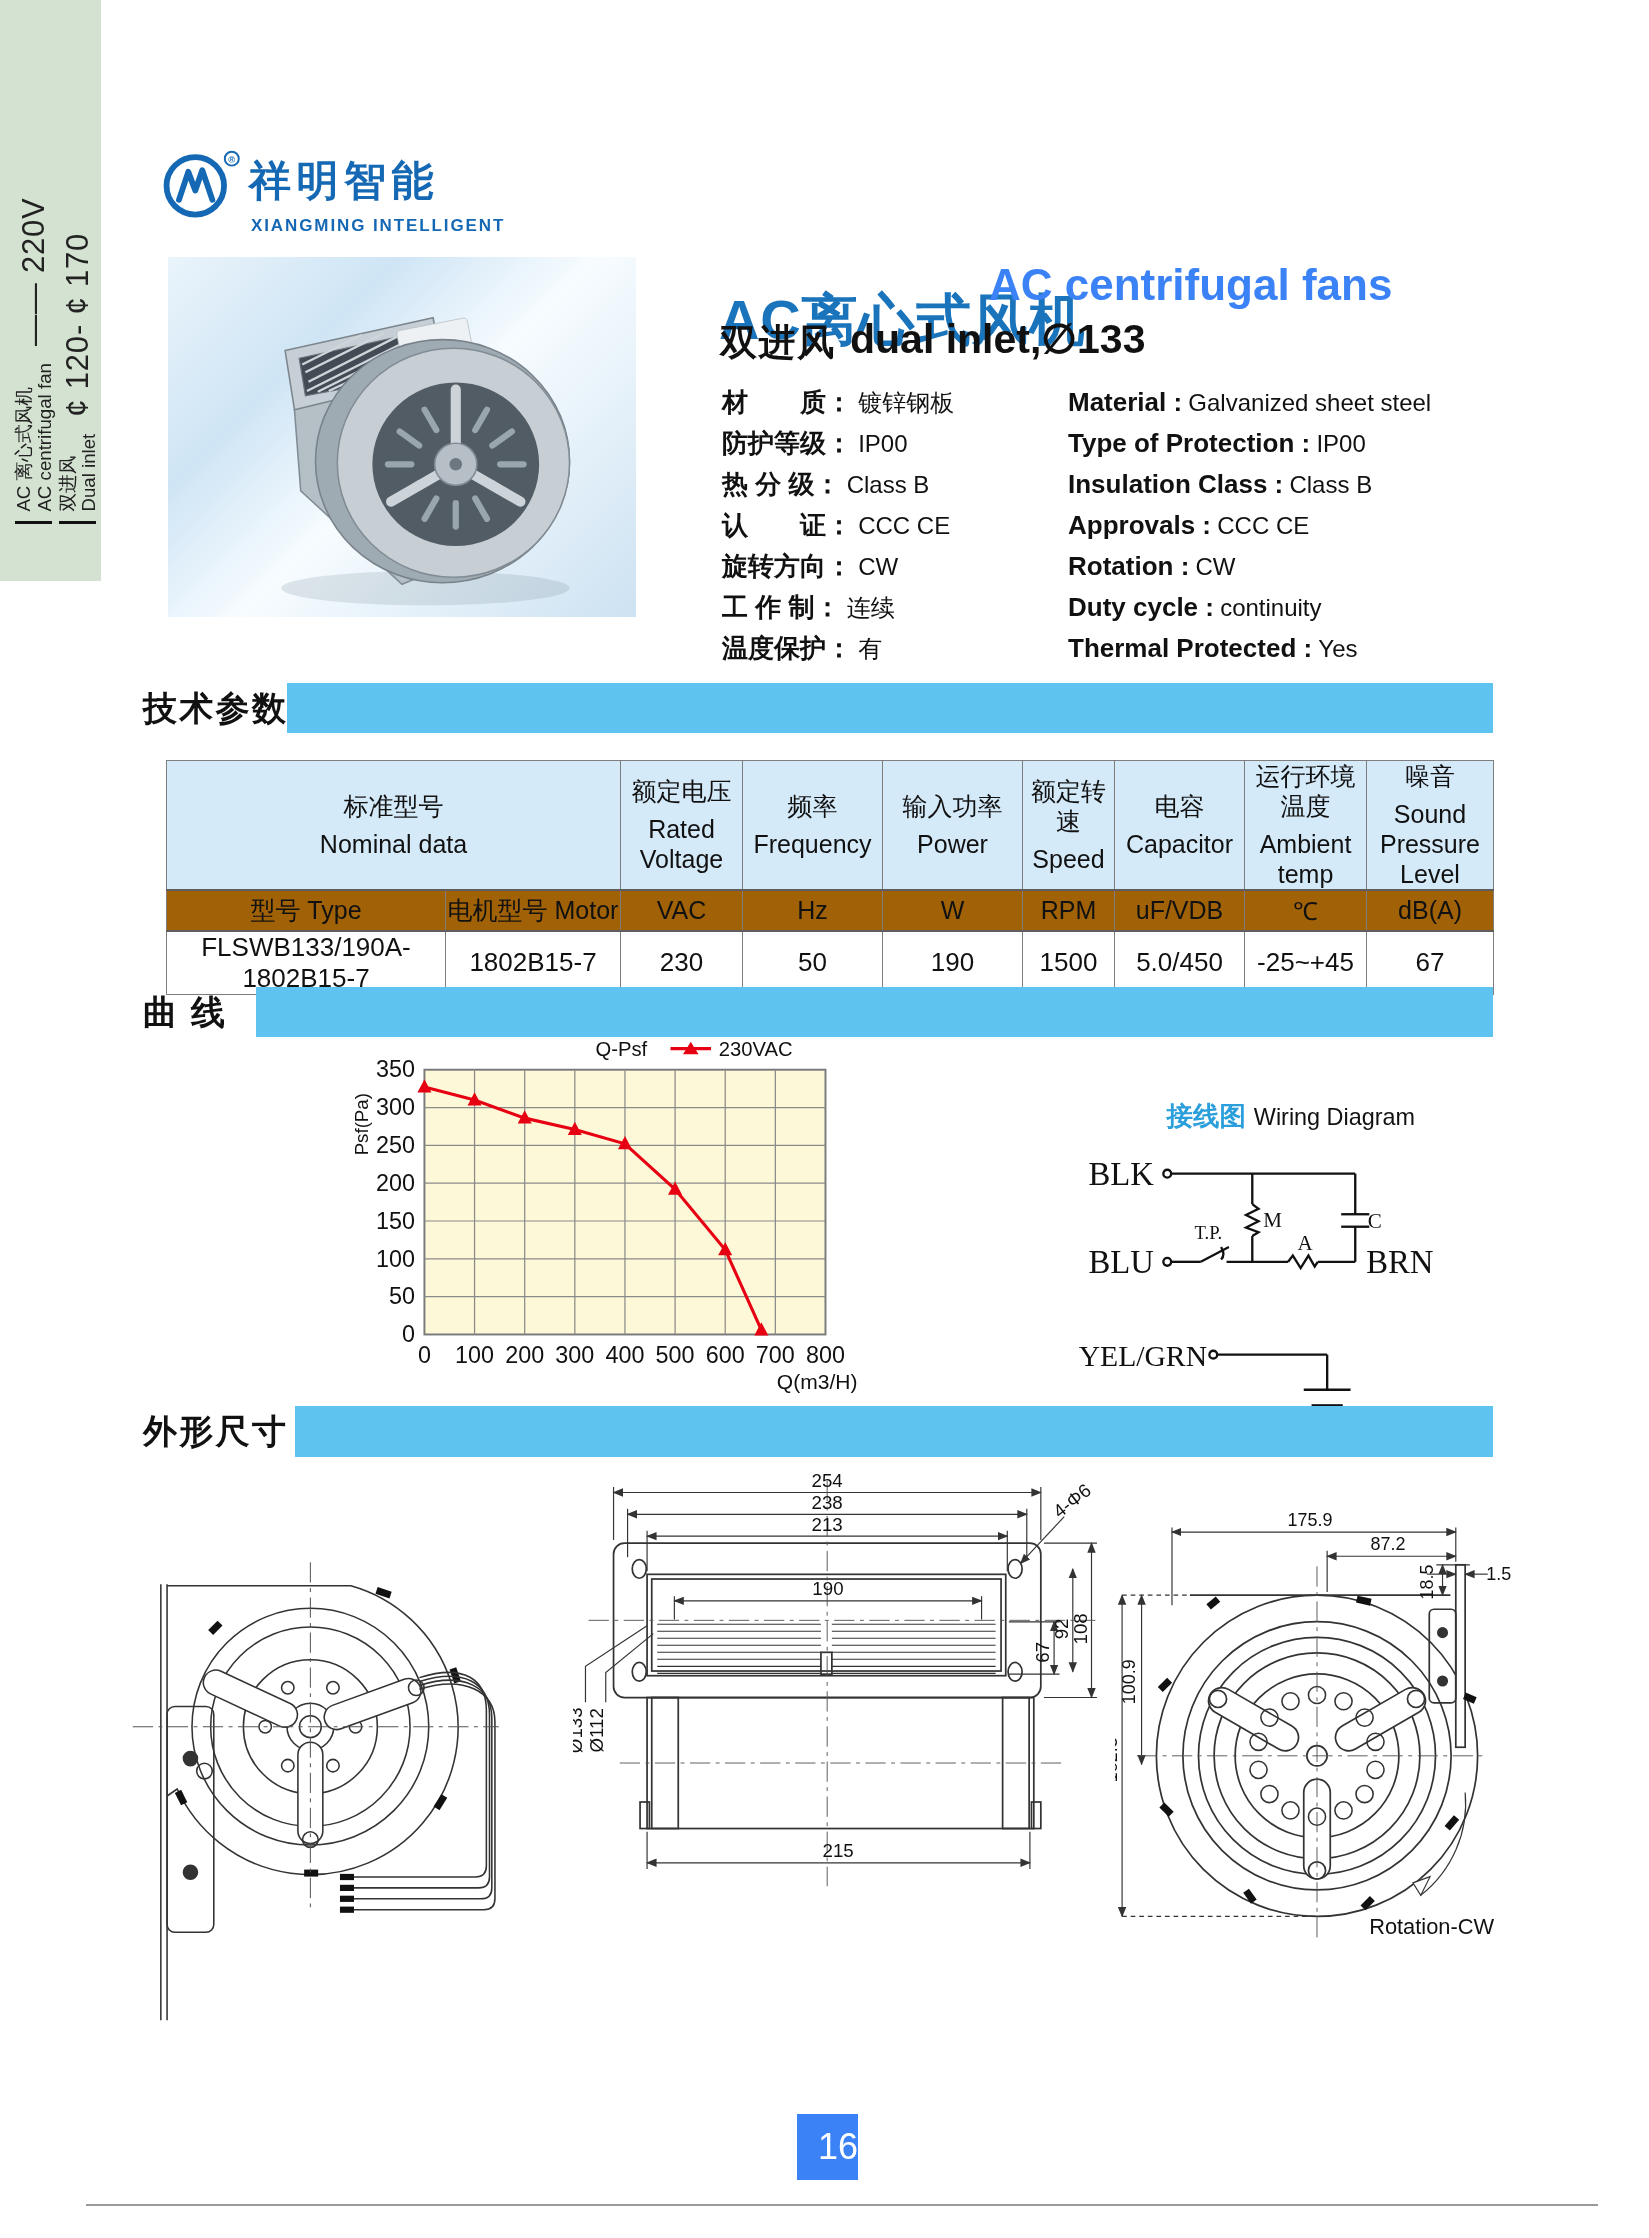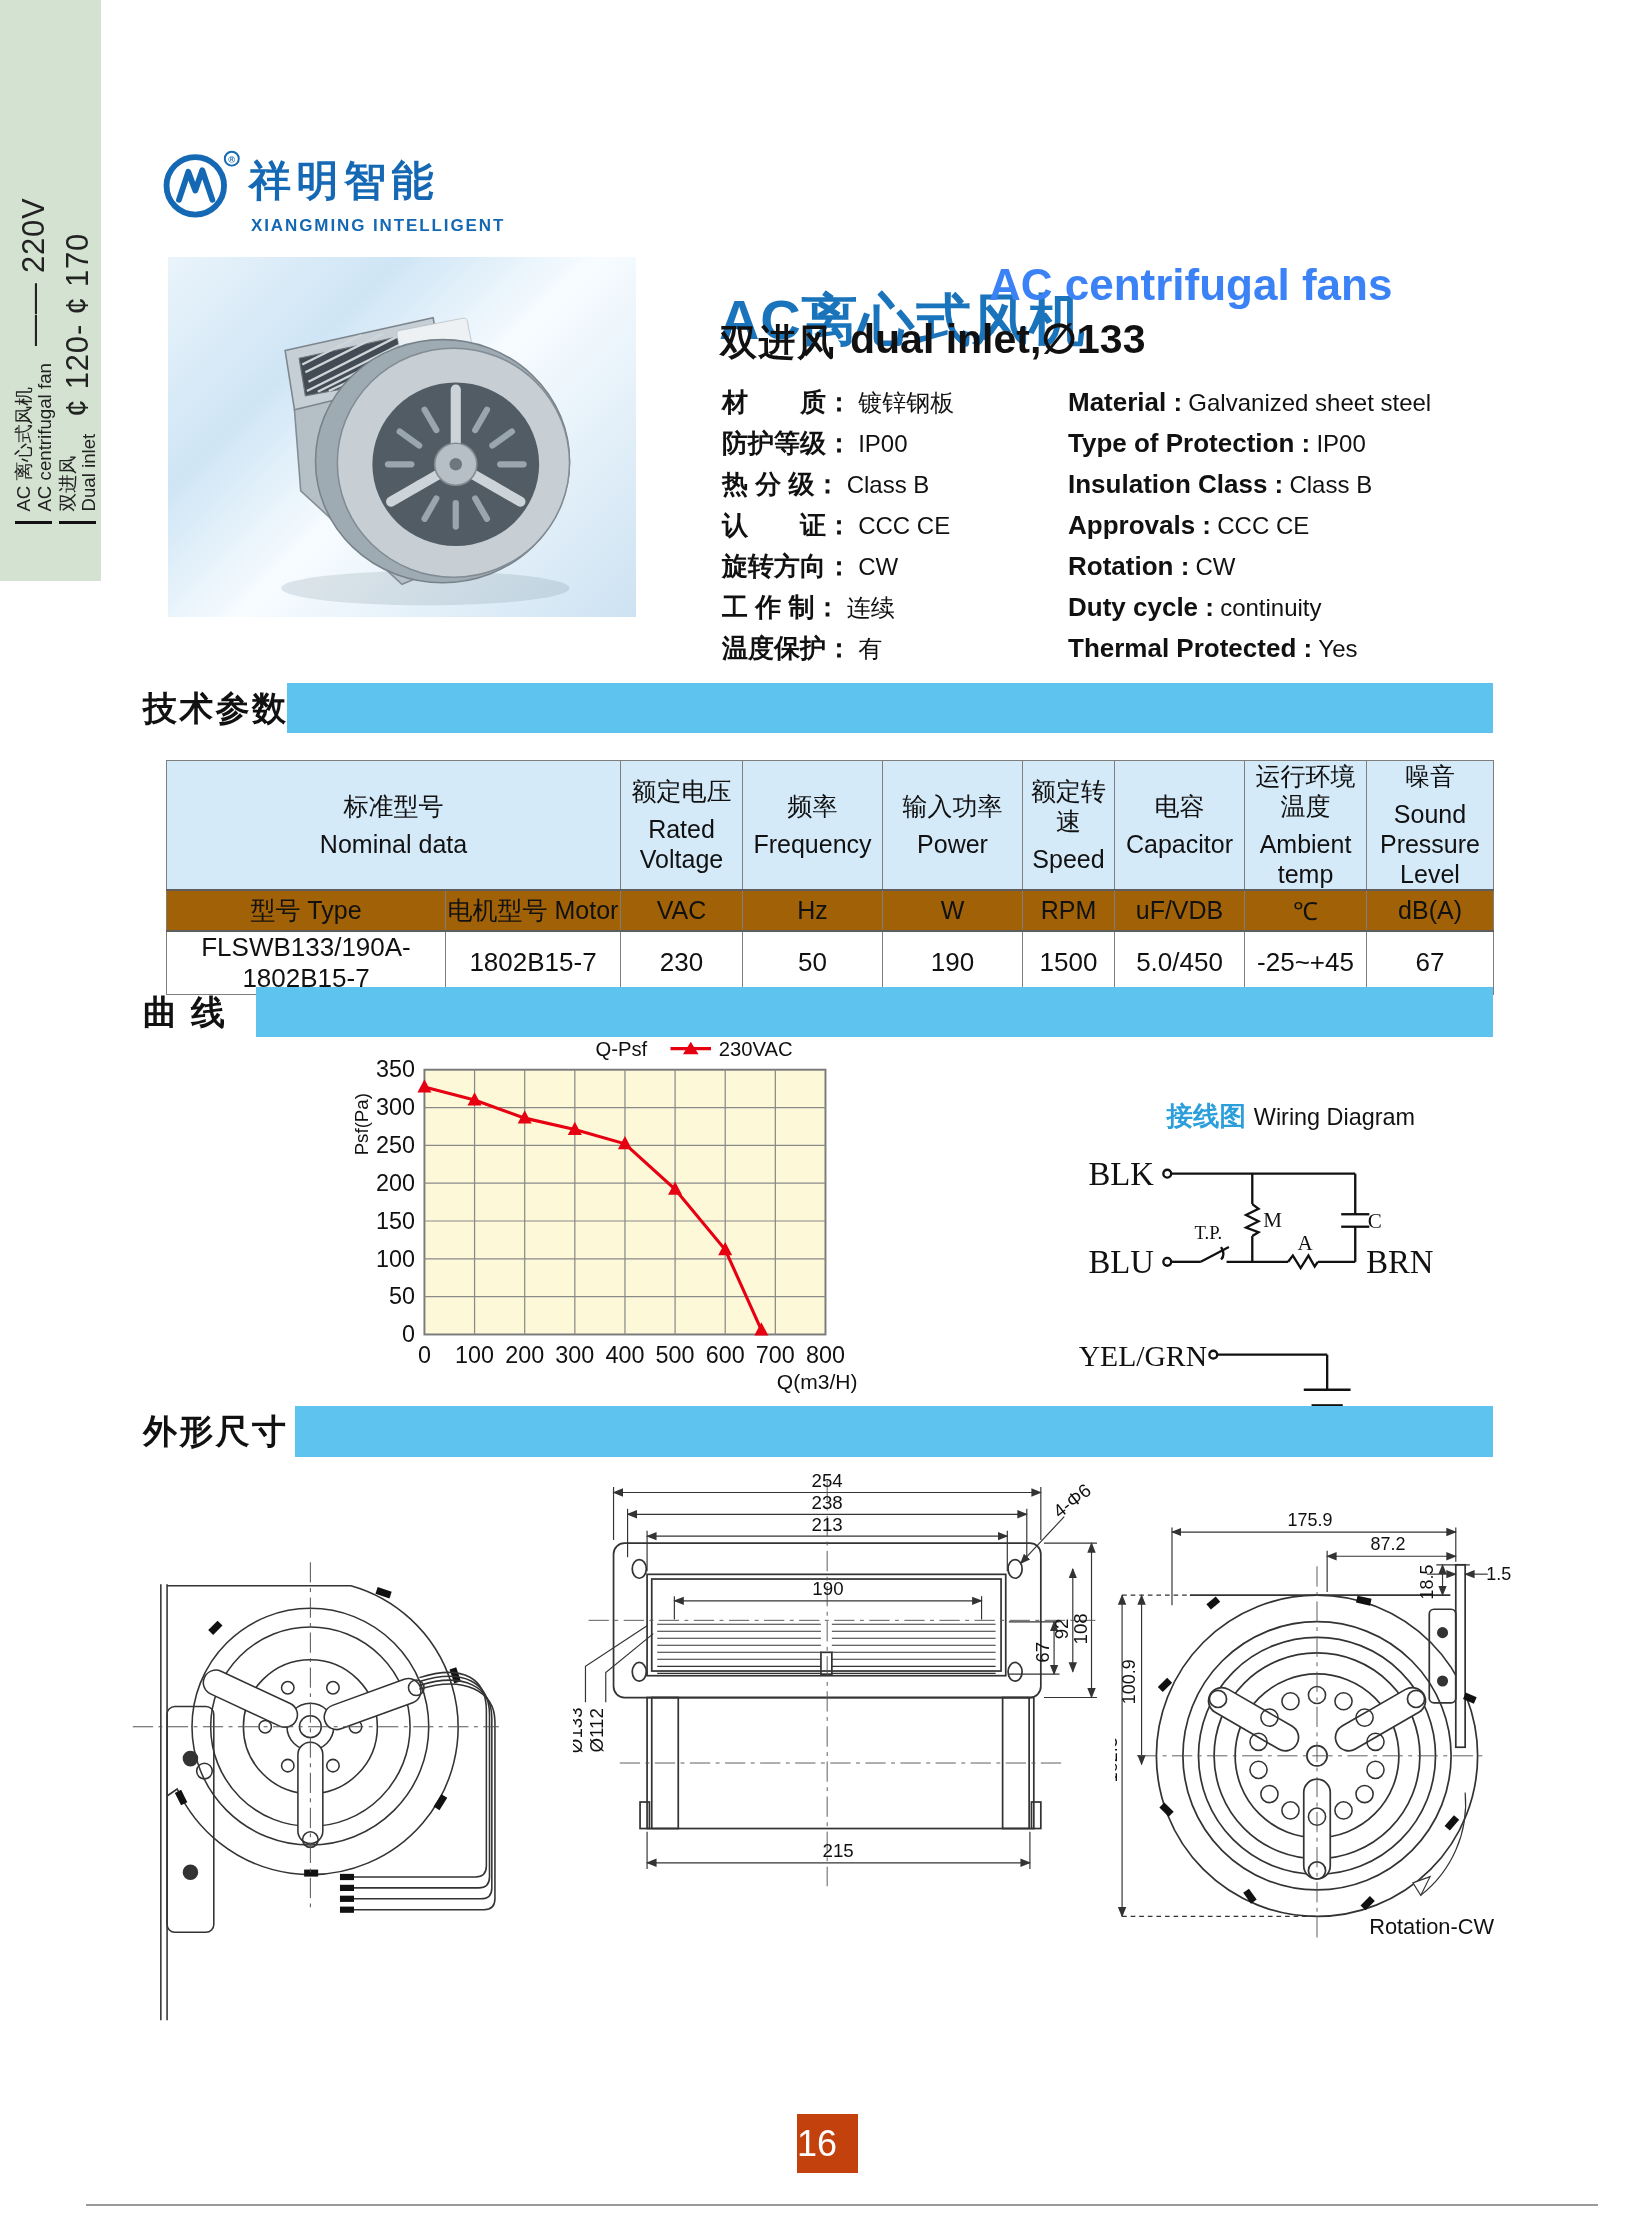--- a/index.html
+++ b/index.html
@@ -38,22 +38,22 @@
                 font-size:25px;color:#111;padding:0;}
   table.tech tr.h1 td{background:#d5eaf9;height:109px;}
   table.tech tr.h2 td{background:#a16207;height:39px;border-top:2.3px solid #5e5e5e;}
   table.tech tr.dt td{background:#fff;height:56px;border-top:2.3px solid #5e5e5e;font-size:26px;}
   .hcell{display:flex;flex-direction:column;justify-content:center;gap:7.8px;line-height:30px;}
   
   svg text{font-family:"Liberation Sans",sans-serif;}
   text.serif{font-family:"Liberation Serif",serif;}
   .wire-title-cn{fill:#2b9fdc;font-weight:bold;}
   
-  .badge{left:797px;top:2114px;width:61px;height:59px;background:#c2410c;color:#fff;
-         display:flex;align-items:center;justify-content:flex-start;font-size:36px;}
+  .badge{left:797px;top:2114px;width:61px;height:66px;background:#3b82f6;color:#fff;
+         display:flex;align-items:center;justify-content:flex-end;font-size:36px;}
   .footrule{left:86px;top:2204px;width:1512px;height:2.3px;background:#9a9a9a;}
 </style>
 </head>
 <body>
 
 <div class="page">
 
   <div class="abs sidebar">
     <div class="side-group" style="left:11px;top:524px;">
       <span class="bar"></span>

